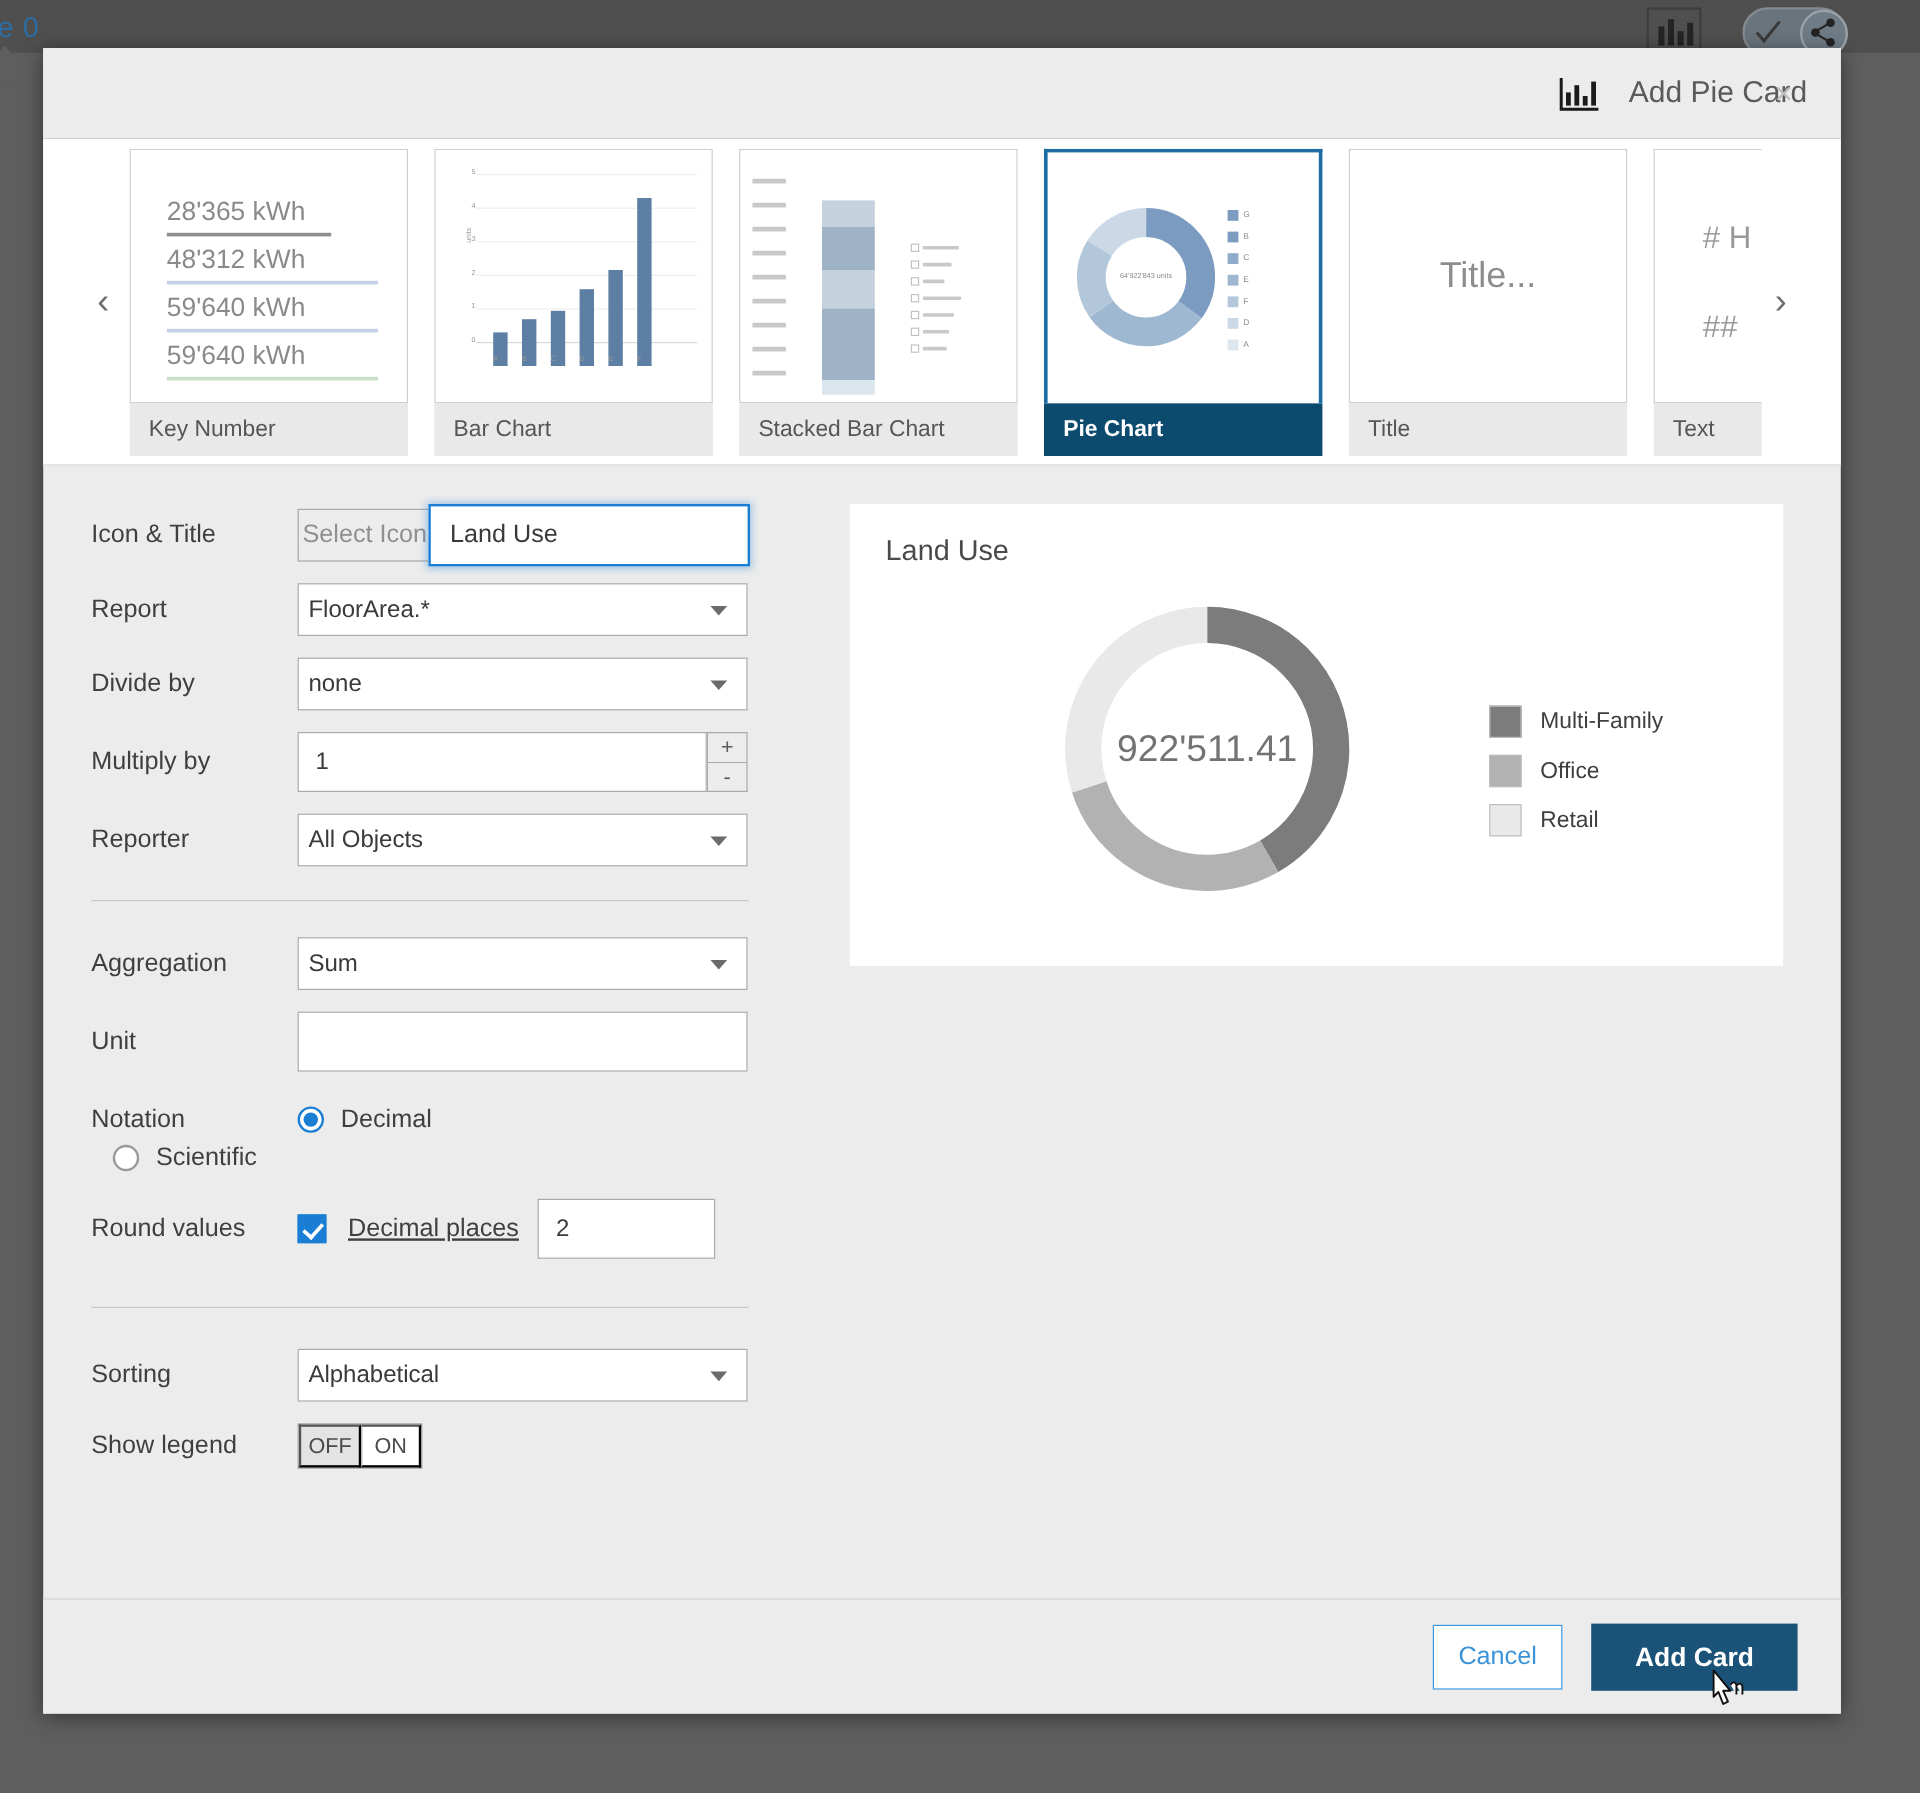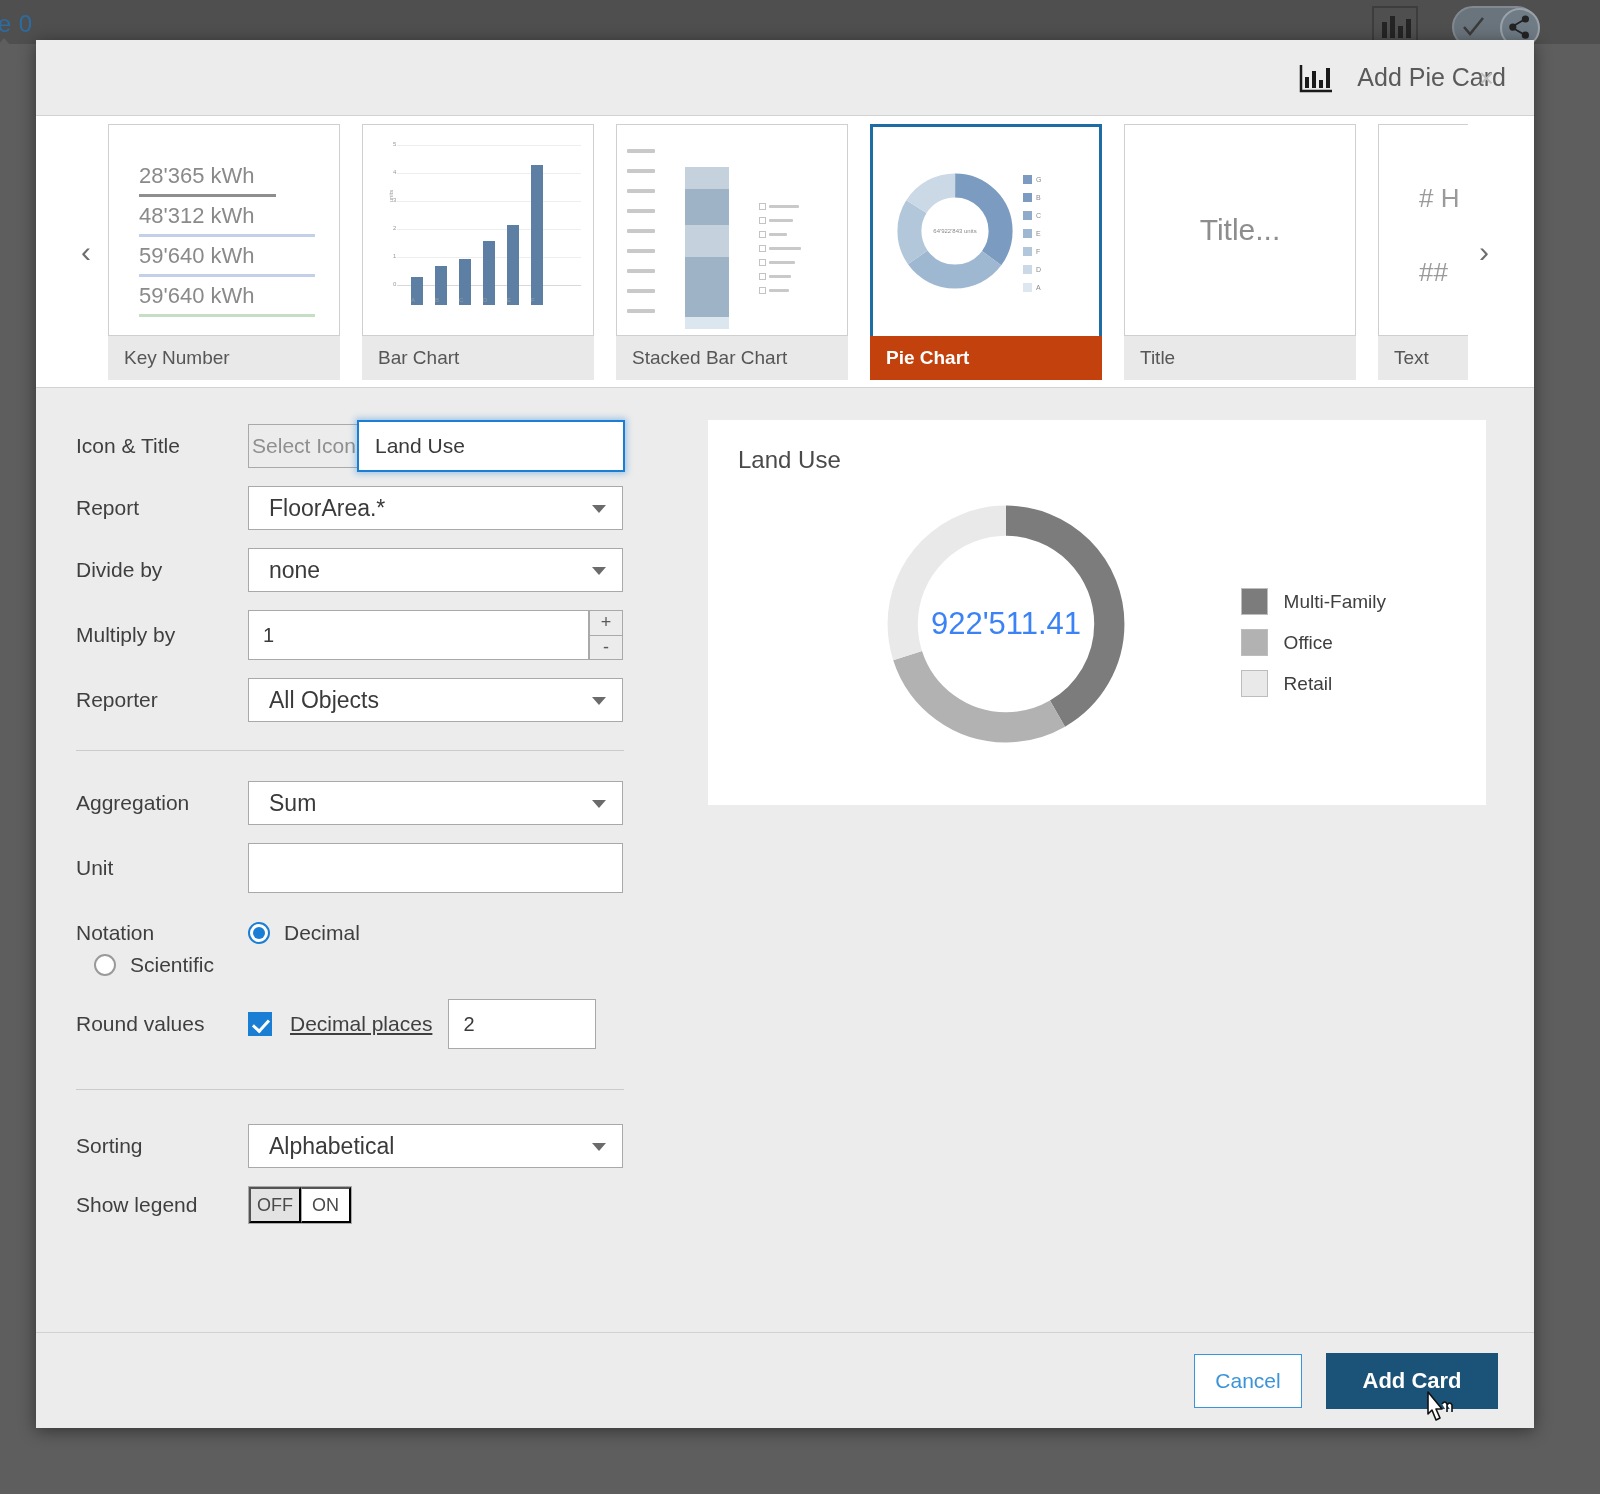--- a/index.html
+++ b/index.html
@@ -91,21 +91,21 @@
   }
   .card-type-label {
     height: 44px; background: #e9e9e9; color: #565656;
     font-size: 19px; display: flex; align-items: center;
     padding-left: 16px;
   }
   .card-type.selected .card-thumb {
     border: 3px solid #1d6ca4; border-bottom: none;
   }
   .card-type.selected .card-type-label {
-    background: #c2410c; color: #fff; font-weight: bold;
+    background: #0c4a6e; color: #fff; font-weight: bold;
   }
 
   
   .kn-row { position: absolute; left: 30px; right: 24px; }
   .kn-val { font-size: 22px; color: #8a8a8a; }
   .kn-line { height: 3px; margin-top: 5px; }
 
   
   .bar-axis-label {
     position: absolute; font-size: 6px; color: #9a9a9a;
@@ -138,22 +138,22 @@
   #modal-body { flex: 1; display: flex; overflow: hidden; }
   #form-pane { width: 636px; flex: none; padding: 36px 0 0 40px; }
   #preview-pane { flex: 1; padding: 32px 48px 0 36px; }
 
   .frow { display: flex; align-items: center; margin-bottom: 18px; }
   .flabel { width: 172px; flex: none; font-size: 21px; color: #3f3f3f; }
   .fcontrol { flex: 1; max-width: 375px; }
 
   .sel, .txt {
     width: 100%; height: 44px; background: #fff;
-    border: 1px solid #a9a9a9; font-size: 23px; color: #3a3a3a;
-    padding: 0 20px; display: flex; align-items: center;
+    border: 1px solid #a9a9a9; font-size: 20px; color: #3a3a3a;
+    padding: 0 8px; display: flex; align-items: center;
     font-family: inherit;
   }
   .sel { position: relative; padding-right: 40px; cursor: pointer; }
   .sel::after {
     content: ""; position: absolute; right: 16px; top: 50%;
     margin-top: -3px; border-left: 7px solid transparent;
     border-right: 7px solid transparent; border-top: 8px solid #6b6b6b;
   }
 
   #icon-title-row .fcontrol { display: flex; max-width: 375px; position: relative; }
@@ -235,21 +235,21 @@
 
   
   #preview-card {
     background: #fff; height: 385px; padding: 26px 30px;
     position: relative;
   }
   #preview-title { font-size: 24px; color: #4a4a4a; }
   #donut-wrap { position: absolute; left: 172px; top: 78px; width: 252px; height: 252px; }
   #donut-center {
     position: absolute; inset: 0; display: flex; align-items: center;
-    justify-content: center; font-size: 31px; color: #3b82f6;
+    justify-content: center; font-size: 31px; color: #737373;
   }
   #preview-legend { position: absolute; right: 100px; top: 168px; }
   .plg-row { display: flex; align-items: center; margin-bottom: 14px; }
   .plg-box { width: 27px; height: 27px; border: 1px solid #bdbdbd; flex: none; }
   .plg-label { font-size: 19px; color: #3f3f3f; margin-left: 16px; }
 
   
   #modal-footer {
     flex: none; height: 96px; border-top: 1px solid #d2d2d2;
     display: flex; align-items: center; justify-content: flex-end;

